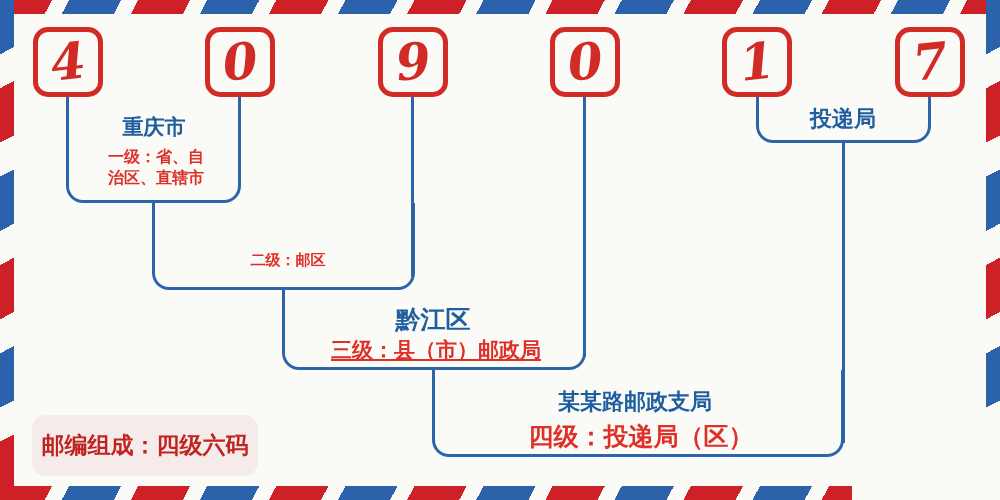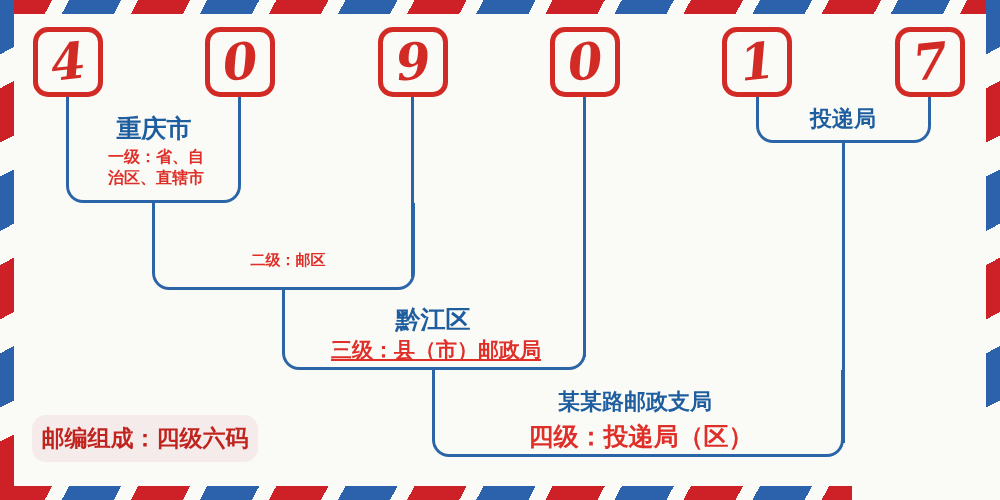--- a/index.html
+++ b/index.html
@@ -49,21 +49,21 @@
   }
   
   .lbl {
     position:absolute; transform:translateX(-50%);
     font-weight:bold; white-space:nowrap; text-align:center; line-height:1.1;
   }
   .lbl.blue { color:#1e5d9e; }
   .lbl.red  { color:#df2f28; }
   .lbl.pre  { white-space:pre-line; line-height:21px; }
   #badge {
-    position:absolute; left:32px; top:415px; width:226px; height:47px;
+    position:absolute; left:32px; top:415px; width:226px; height:61px;
     background:#f6ebeb; border-radius:14px;
     display:flex; align-items:center; justify-content:center;
   }
   #badge span { font-weight:bold; font-size:23px; color:#c0241e; white-space:nowrap; }
 </style>
 </head>
 <body>
 
 <div id="frame">
 
@@ -95,21 +95,21 @@
   <div class="vline" style="left:411px; top:97px; height:180px;"></div>
   <div class="vline" style="left:583px; top:97px; height:260px;"></div>
   <div class="vline" style="left:842px; top:143px; height:300px;"></div>
 
   <div class="bracket" style="left:66px;  top:97px;  width:175px; height:106px;"></div>
   <div class="bracket" style="left:152px; top:203px; width:263px; height:87px;"></div>
   <div class="bracket" style="left:282px; top:290px; width:304px; height:80px;"></div>
   <div class="bracket" style="left:432px; top:370px; width:412px; height:87px;"></div>
   <div class="bracket" style="left:756px; top:97px;  width:175px; height:46px;"></div>
 
-  <div class="lbl blue" style="left:154px; top:115px; font-size:25px;">重庆市</div>
+  <div class="lbl blue" style="left:154px; top:115px; font-size:21px;">重庆市</div>
   <div class="lbl red pre" style="left:156px; top:146px; font-size:16px;">一级：省、自
 治区、直辖市</div>
 
   <div class="lbl blue" style="left:843px; top:107px; font-size:22px;">投递局</div>
 
   <div class="lbl red" style="left:288px; top:252px; font-size:15px;">二级：邮区</div>
 
   <div class="lbl blue" style="left:433px; top:306px; font-size:25px;">黔江区</div>
   <div class="lbl red" style="left:436px; top:338px; font-size:21px;text-decoration:underline;">三级：县（市）邮政局</div>
 

